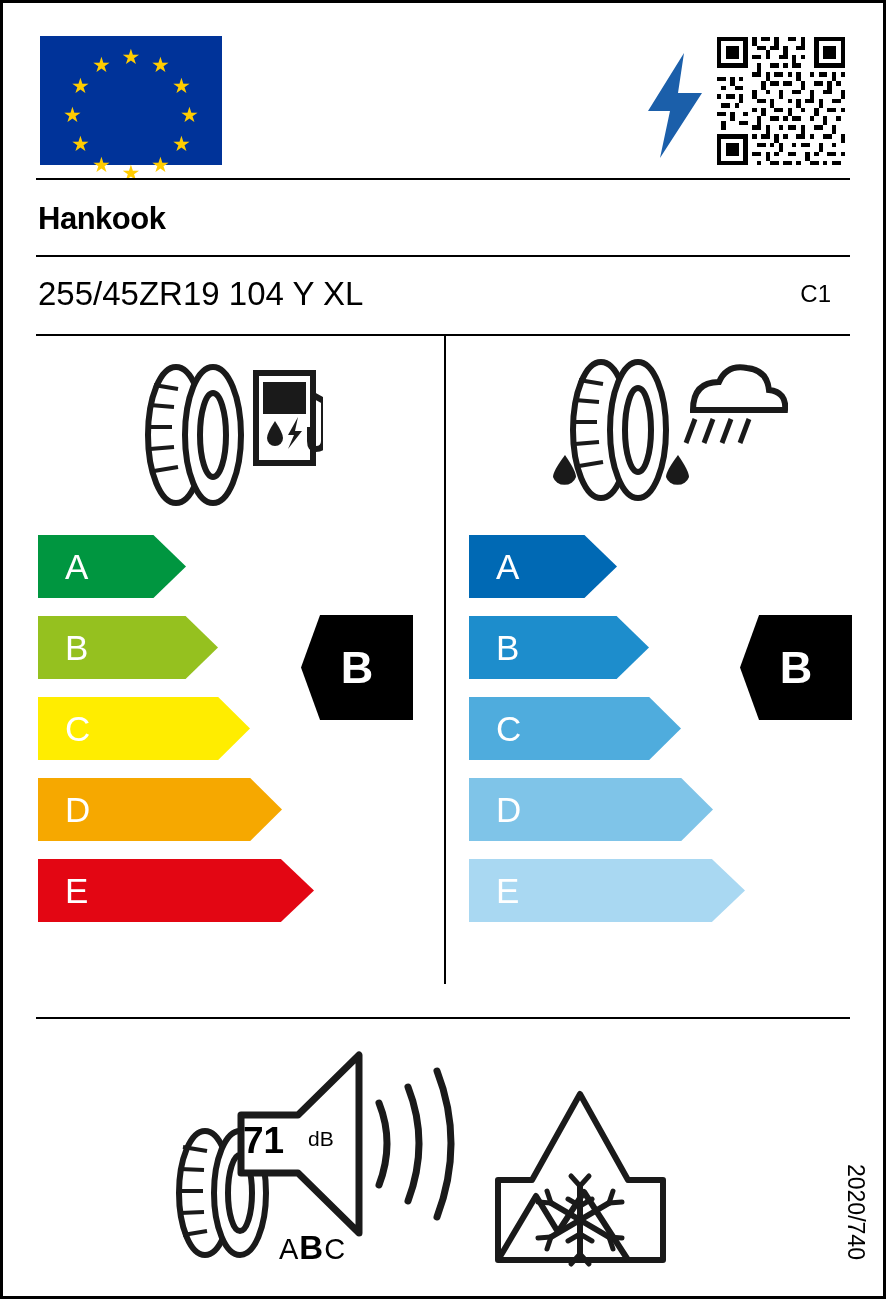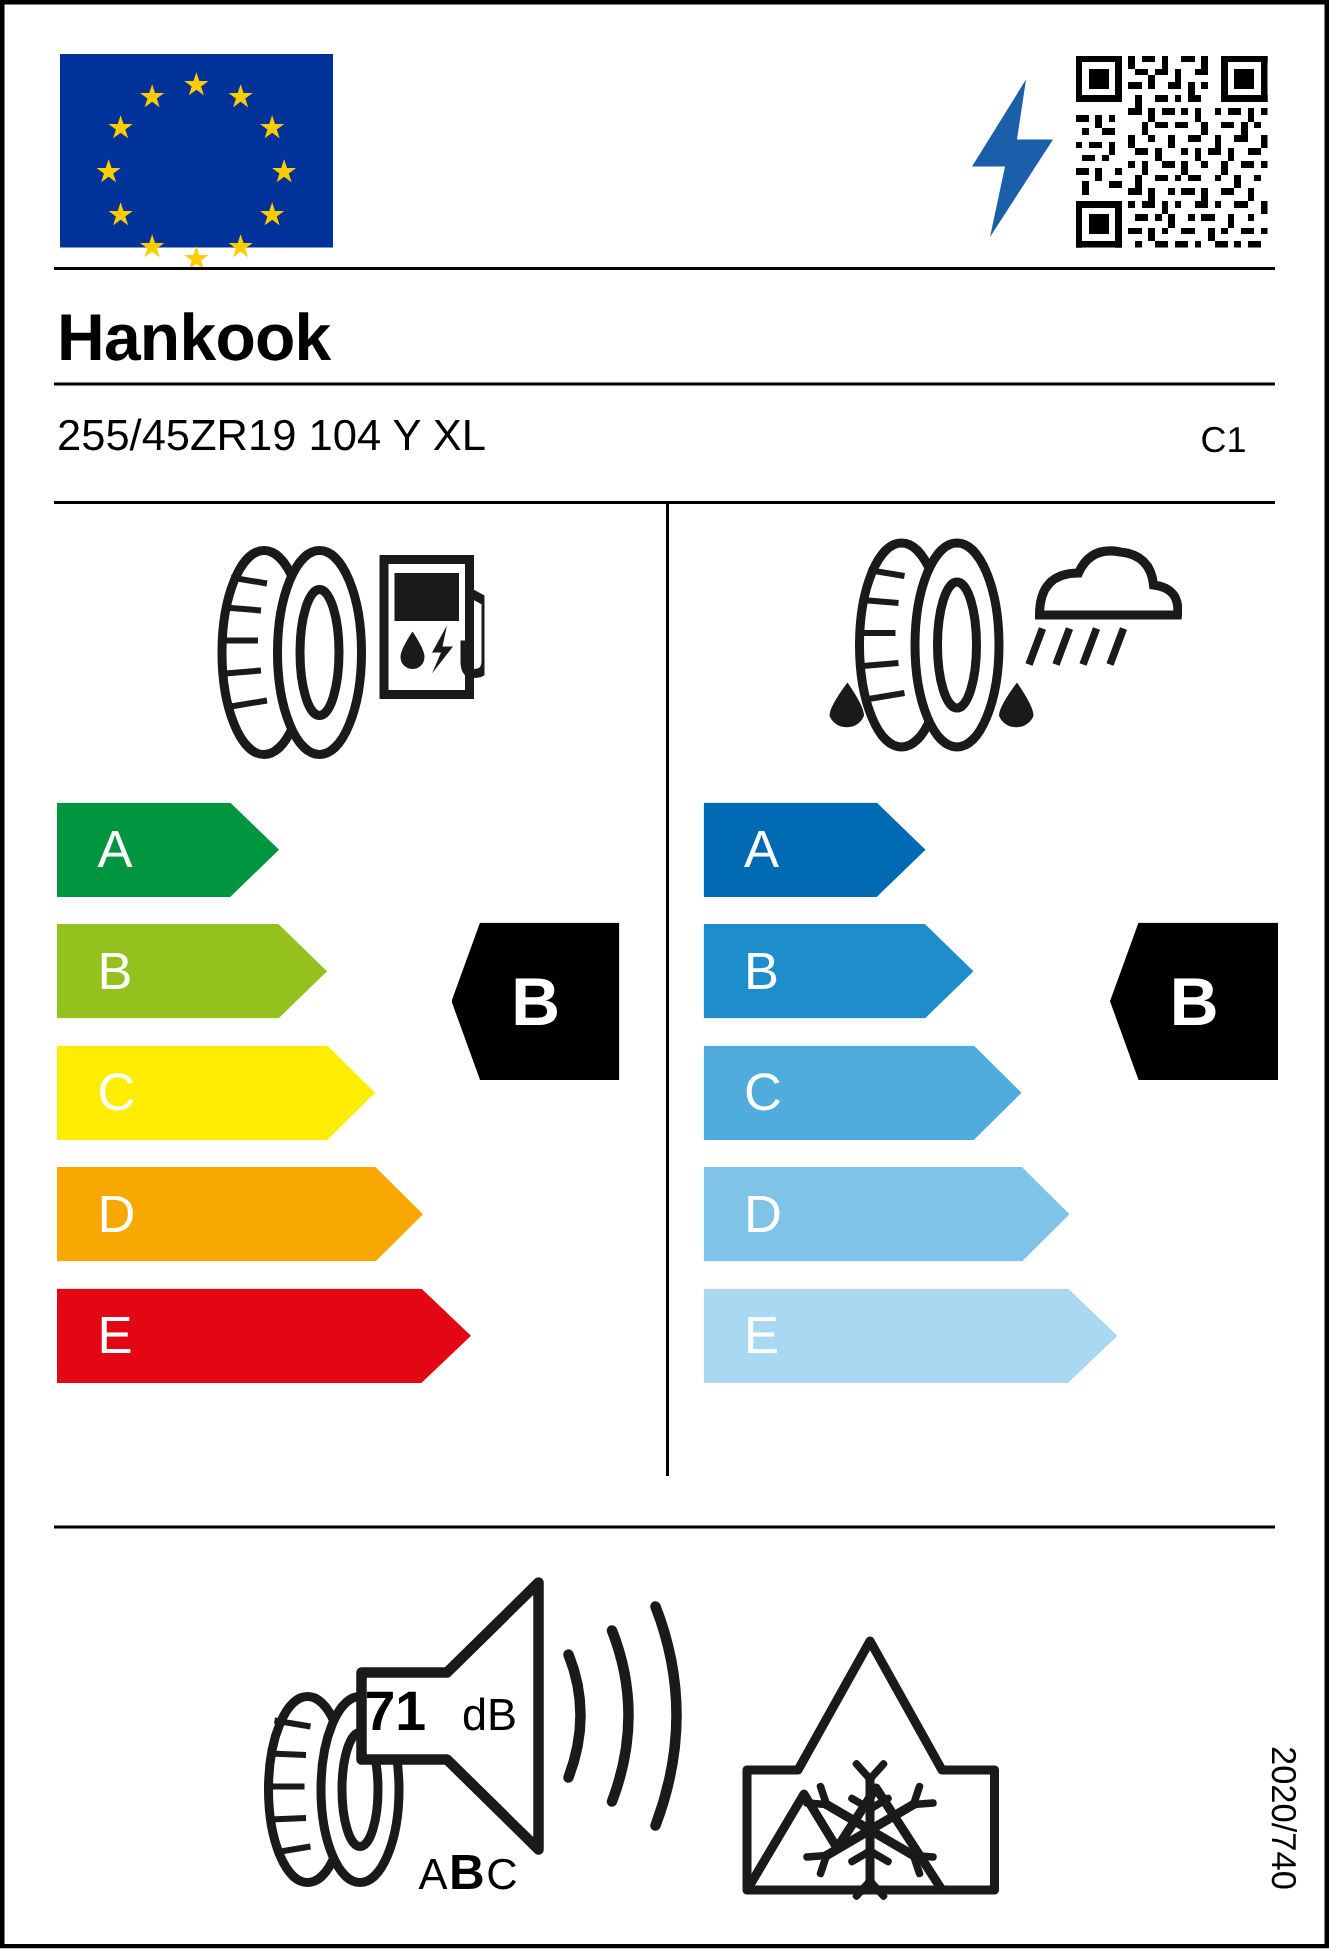--- a/index.html
+++ b/index.html
@@ -74,36 +74,36 @@
     position: absolute;
     left: 33px;
     right: 33px;
     height: 2px;
     background: #000;
   }
   .brand {
     position: absolute;
     left: 35px;
     top: 198px;
-    font-size: 44px;
+    font-size: 31px;
     font-weight: bold;
     letter-spacing: -0.5px;
   }
   .sku {
     position: absolute;
     right: 35px;
     top: 197px;
     font-size: 33px;
     letter-spacing: 0px;
   }
   .tiresize {
     position: absolute;
     left: 35px;
     top: 272px;
-    font-size: 29px;
+    font-size: 33px;
   }
   .classcode {
     position: absolute;
     right: 52px;
     top: 277px;
     font-size: 24px;
   }
 
   
   .vdivider {
@@ -163,21 +163,21 @@
     background: #000;
   }
   .noise-db {
     position: absolute;
     font-size: 37px;
     font-weight: bold;
     text-align: right;
   }
   .noise-unit {
     position: absolute;
-    font-size: 30px;
+    font-size: 21px;
   }
   .noise-classes {
     position: absolute;
     font-size: 29px;
     letter-spacing: 1px;
   }
   .noise-classes b { font-size: 33px; }
   .datecode {
     position: absolute;
     right: 14px;

